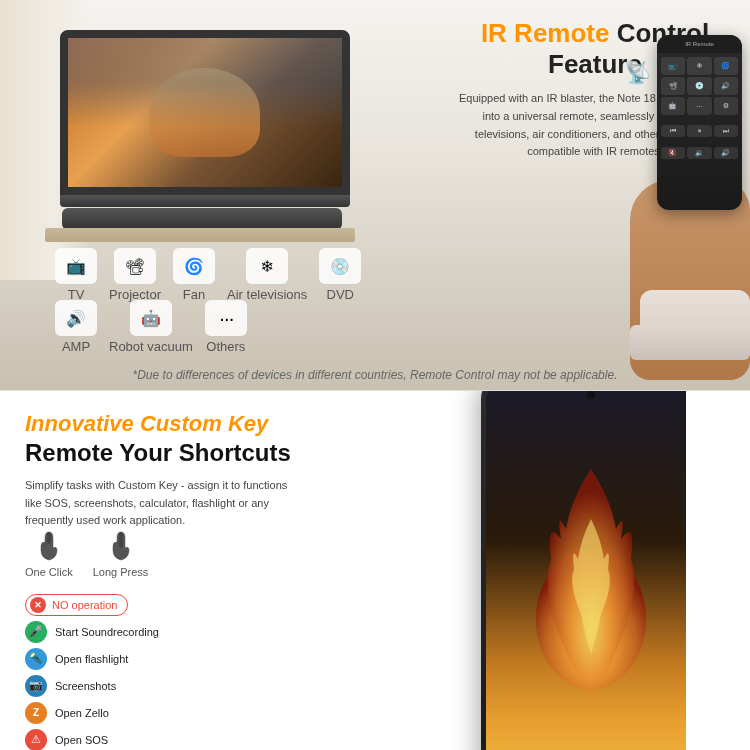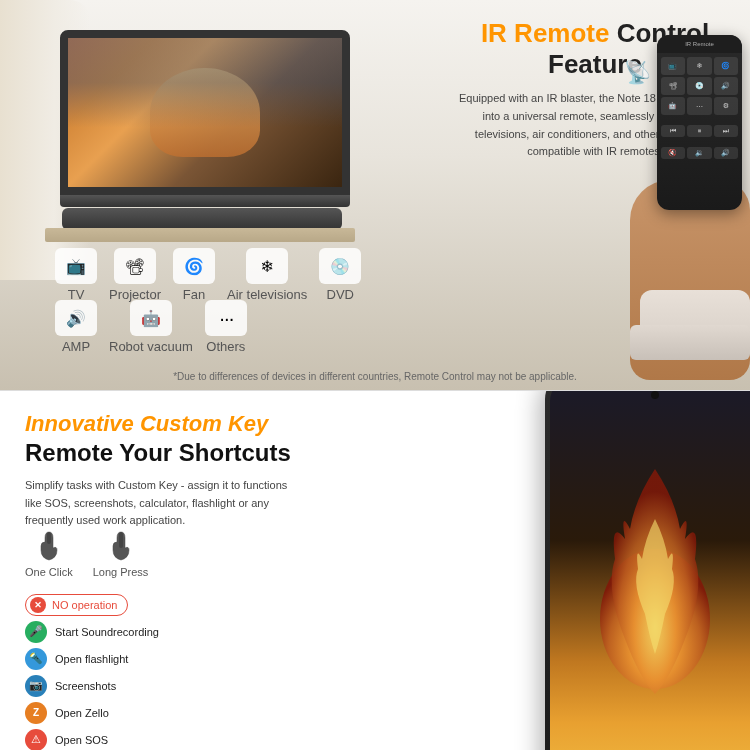--- a/index.html
+++ b/index.html
@@ -152,23 +152,24 @@
       gap: 12px;
       align-items: flex-start;
     }
 
     
     .disclaimer {
       position: absolute;
       bottom: 8px;
       left: 50%;
       transform: translateX(-50%);
-      font-size: 10px;
+      font-size: 12px;
       color: #666;
       white-space: nowrap;
+      font-style: italic;
     }
 
     
     .phone-hand {
       position: absolute;
       right: -10px;
       top: 20px;
       width: 220px;
       height: 360px;
     }
@@ -256,21 +257,21 @@
       font-size: 11px;
       color: #444;
       line-height: 1.6;
       margin-top: 10px;
       text-align: center;
       padding: 0 15px;
     }
 
     
     .bottom-section {
-      width: 750px;
+      width: 686px;
       height: 360px;
       background: #fff;
       position: relative;
       display: flex;
     }
 
     .bottom-left {
       width: 420px;
       padding: 20px 25px;
       flex-shrink: 0;

